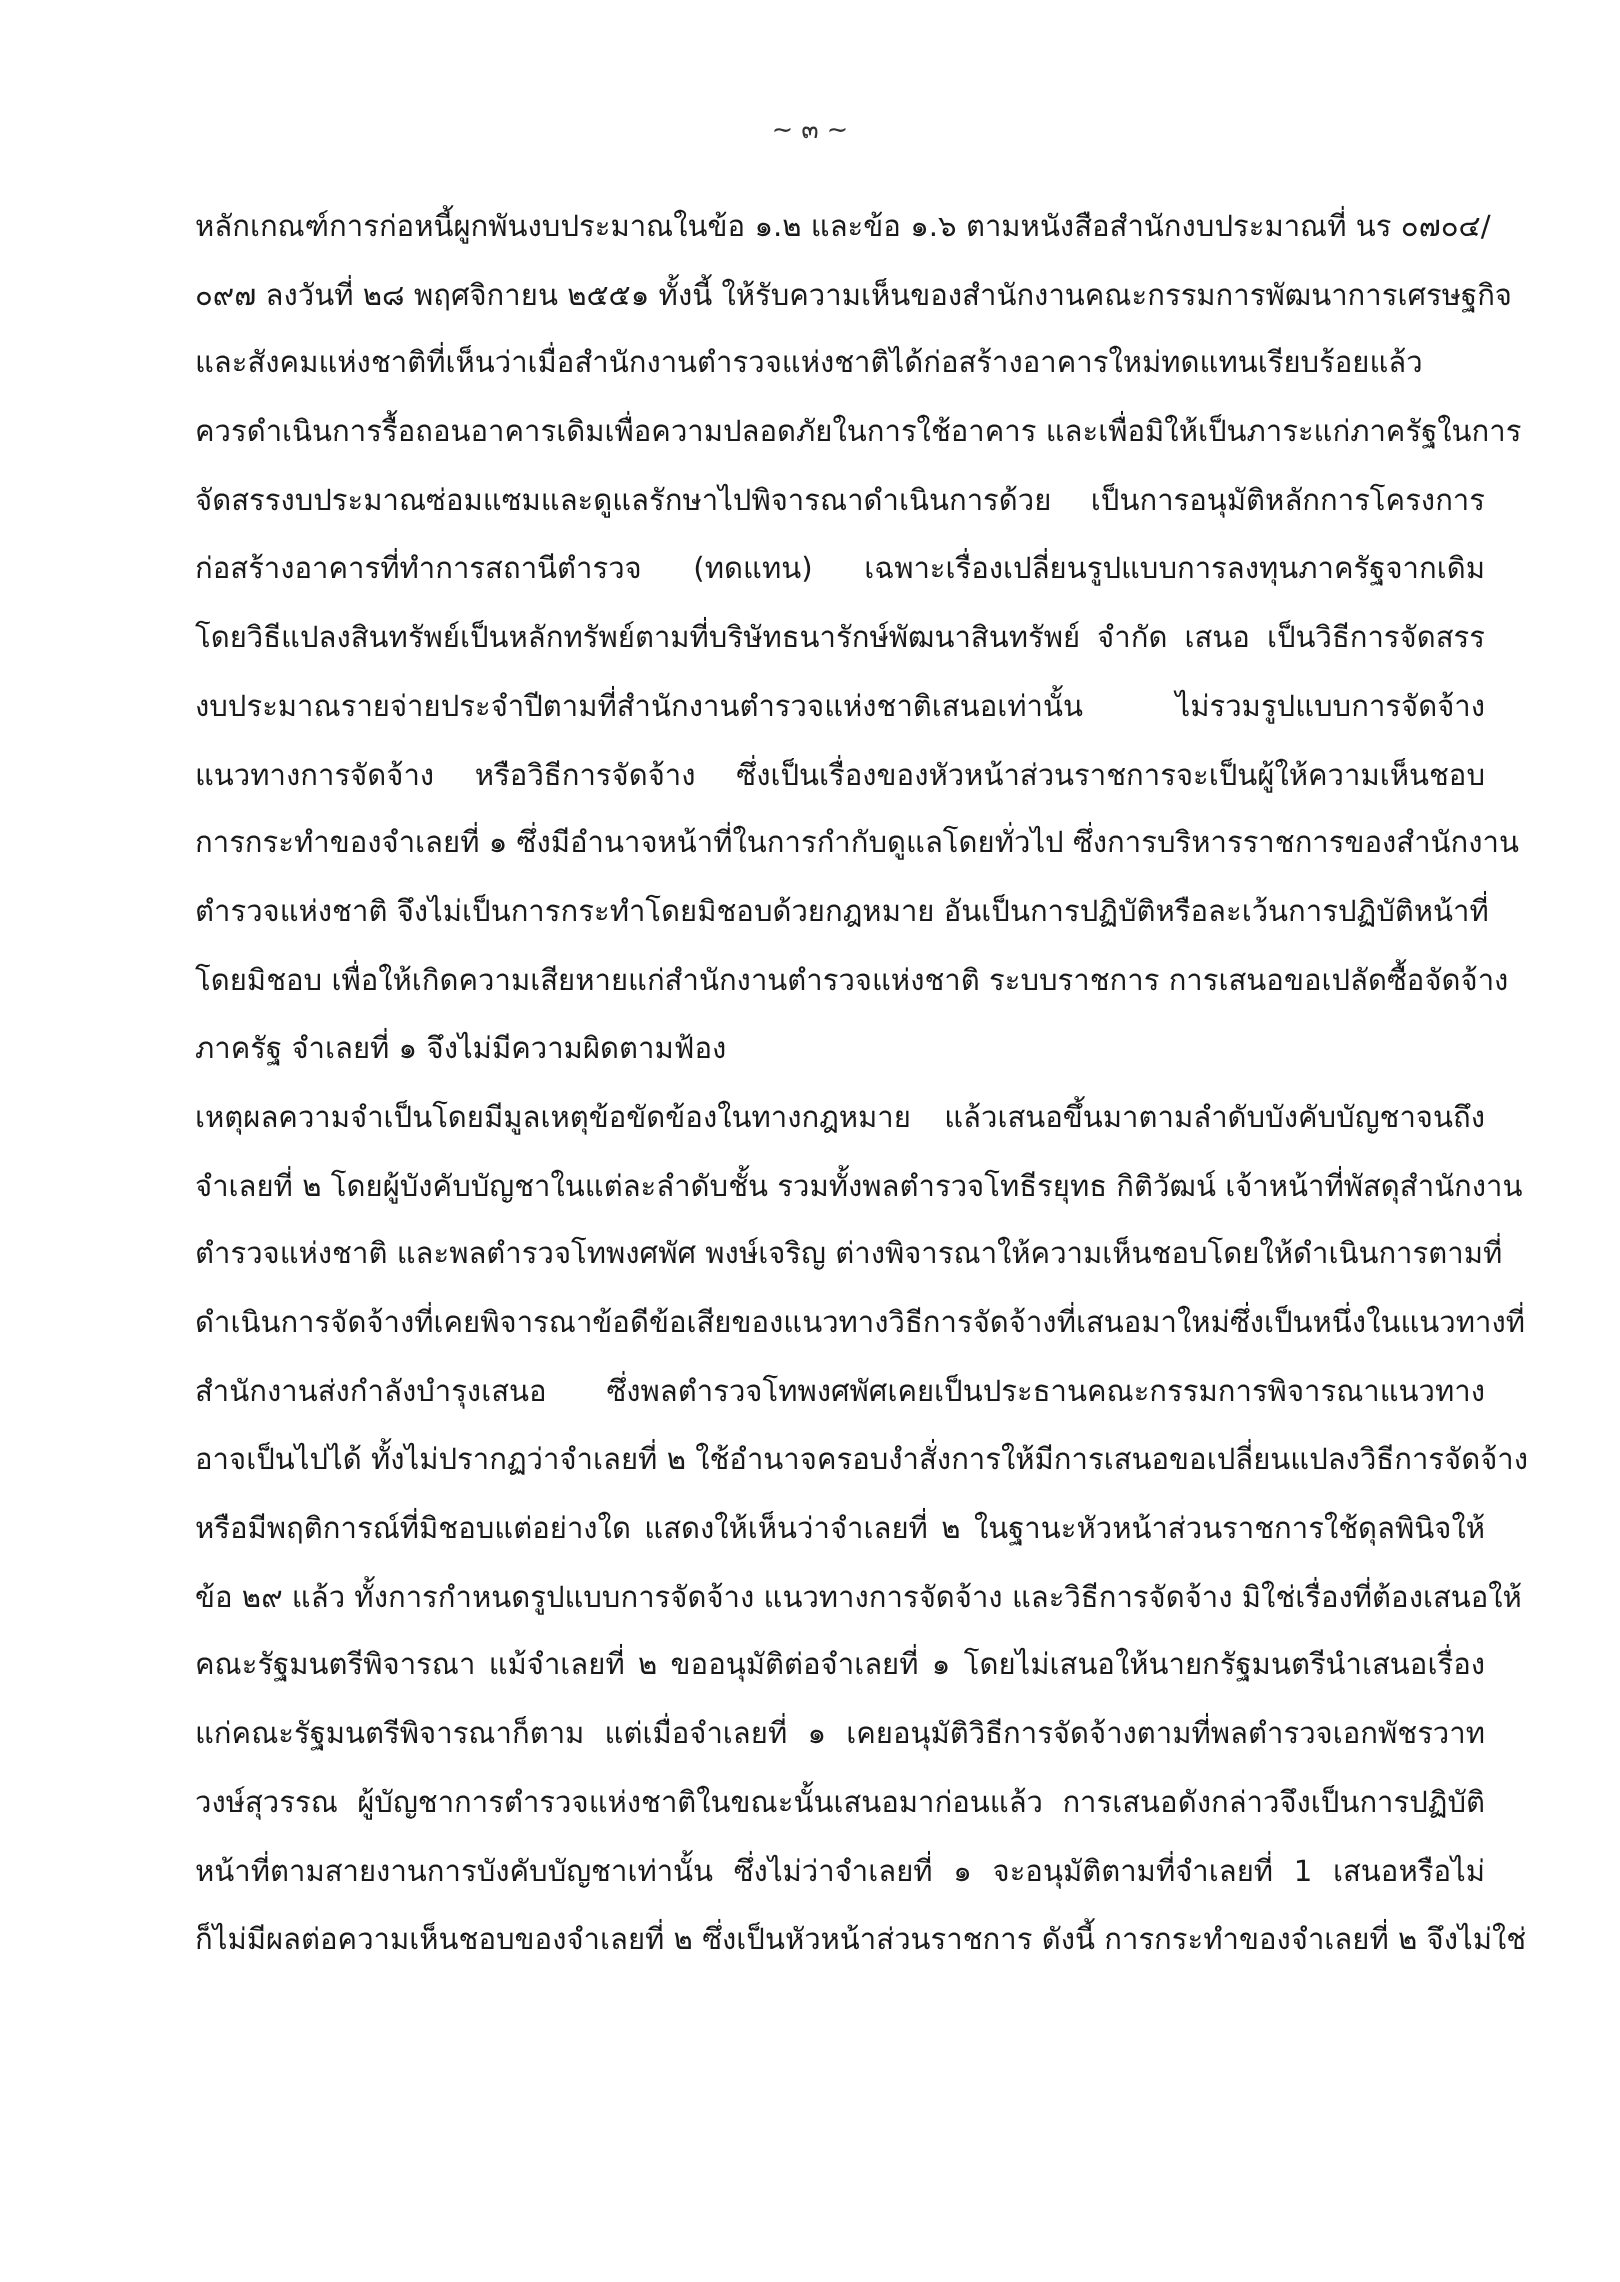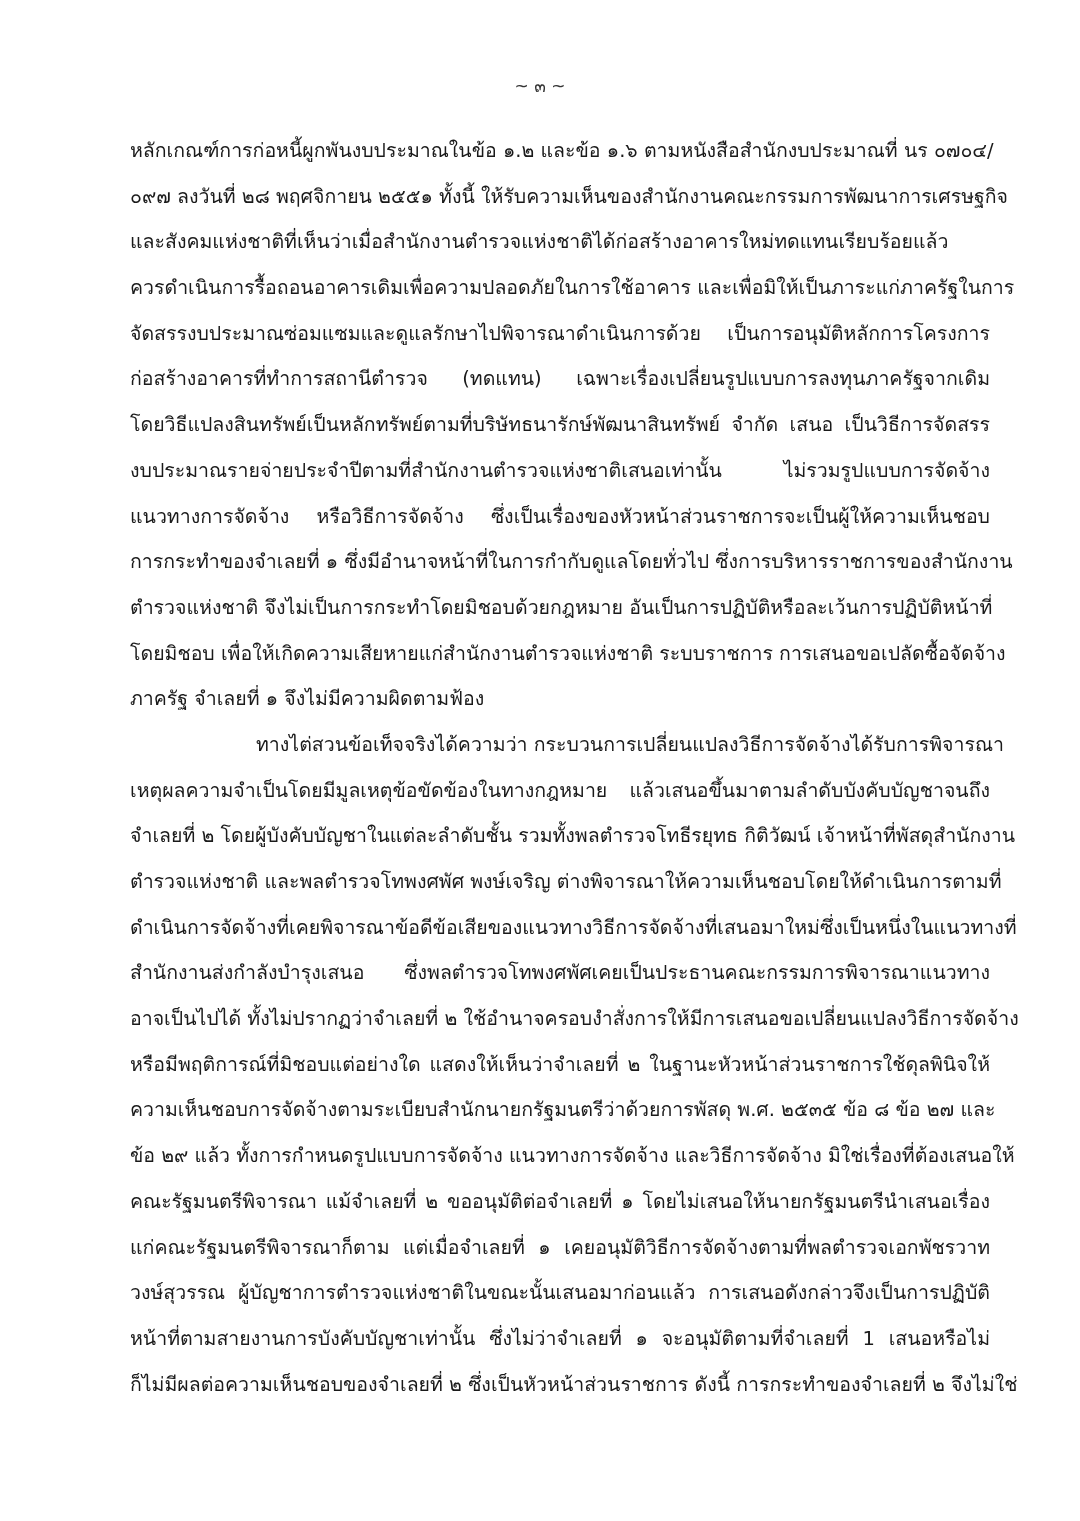--- a/index.html
+++ b/index.html
@@ -28,29 +28,27 @@
     <div class="line">ก่อสร้างอาคารที่ทำการสถานีตำรวจ (ทดแทน) เฉพาะเรื่องเปลี่ยนรูปแบบการลงทุนภาครัฐจากเดิม</div>
     <div class="line">โดยวิธีแปลงสินทรัพย์เป็นหลักทรัพย์ตามที่บริษัทธนารักษ์พัฒนาสินทรัพย์ จำกัด เสนอ เป็นวิธีการจัดสรร</div>
     <div class="line">งบประมาณรายจ่ายประจำปีตามที่สำนักงานตำรวจแห่งชาติเสนอเท่านั้น ไม่รวมรูปแบบการจัดจ้าง</div>
     <div class="line">แนวทางการจัดจ้าง หรือวิธีการจัดจ้าง ซึ่งเป็นเรื่องของหัวหน้าส่วนราชการจะเป็นผู้ให้ความเห็นชอบ</div>
     <div class="line">การกระทำของจำเลยที่ ๑ ซึ่งมีอำนาจหน้าที่ในการกำกับดูแลโดยทั่วไป ซึ่งการบริหารราชการของสำนักงาน</div>
     <div class="line">ตำรวจแห่งชาติ จึงไม่เป็นการกระทำโดยมิชอบด้วยกฎหมาย อันเป็นการปฏิบัติหรือละเว้นการปฏิบัติหน้าที่</div>
     <div class="line">โดยมิชอบ เพื่อให้เกิดความเสียหายแก่สำนักงานตำรวจแห่งชาติ ระบบราชการ การเสนอขอเปลัดซื้อจัดจ้าง</div>
     <div class="line last">ภาครัฐ จำเลยที่ ๑ จึงไม่มีความผิดตามฟ้อง</div>
   </div>
   <div>
-    <div class="line indent">ทางไต่สวนข้อเท็จจริงได้ความว่า กระบวนการเปลี่ยนแปลงวิธีการจัดจ้างได้รับการพิจารณา</div>
     <div class="line">เหตุผลความจำเป็นโดยมีมูลเหตุข้อขัดข้องในทางกฎหมาย แล้วเสนอขึ้นมาตามลำดับบังคับบัญชาจนถึง</div>
     <div class="line">จำเลยที่ ๒ โดยผู้บังคับบัญชาในแต่ละลำดับชั้น รวมทั้งพลตำรวจโทธีรยุทธ กิติวัฒน์ เจ้าหน้าที่พัสดุสำนักงาน</div>
     <div class="line">ตำรวจแห่งชาติ และพลตำรวจโทพงศพัศ พงษ์เจริญ ต่างพิจารณาให้ความเห็นชอบโดยให้ดำเนินการตามที่</div>
     <div class="line">ดำเนินการจัดจ้างที่เคยพิจารณาข้อดีข้อเสียของแนวทางวิธีการจัดจ้างที่เสนอมาใหม่ซึ่งเป็นหนึ่งในแนวทางที่</div>
     <div class="line">สำนักงานส่งกำลังบำรุงเสนอ ซึ่งพลตำรวจโทพงศพัศเคยเป็นประธานคณะกรรมการพิจารณาแนวทาง</div>
     <div class="line">อาจเป็นไปได้ ทั้งไม่ปรากฏว่าจำเลยที่ ๒ ใช้อำนาจครอบงำสั่งการให้มีการเสนอขอเปลี่ยนแปลงวิธีการจัดจ้าง</div>
     <div class="line">หรือมีพฤติการณ์ที่มิชอบแต่อย่างใด แสดงให้เห็นว่าจำเลยที่ ๒ ในฐานะหัวหน้าส่วนราชการใช้ดุลพินิจให้</div>
-    <div class="line">ความเห็นชอบการจัดจ้างตามระเบียบสำนักนายกรัฐมนตรีว่าด้วยการพัสดุ พ.ศ. ๒๕๓๕ ข้อ ๘ ข้อ ๒๗ และ</div>
     <div class="line">ข้อ ๒๙ แล้ว ทั้งการกำหนดรูปแบบการจัดจ้าง แนวทางการจัดจ้าง และวิธีการจัดจ้าง มิใช่เรื่องที่ต้องเสนอให้</div>
     <div class="line">คณะรัฐมนตรีพิจารณา แม้จำเลยที่ ๒ ขออนุมัติต่อจำเลยที่ ๑ โดยไม่เสนอให้นายกรัฐมนตรีนำเสนอเรื่อง</div>
     <div class="line">แก่คณะรัฐมนตรีพิจารณาก็ตาม แต่เมื่อจำเลยที่ ๑ เคยอนุมัติวิธีการจัดจ้างตามที่พลตำรวจเอกพัชรวาท</div>
     <div class="line">วงษ์สุวรรณ ผู้บัญชาการตำรวจแห่งชาติในขณะนั้นเสนอมาก่อนแล้ว การเสนอดังกล่าวจึงเป็นการปฏิบัติ</div>
     <div class="line">หน้าที่ตามสายงานการบังคับบัญชาเท่านั้น ซึ่งไม่ว่าจำเลยที่ ๑ จะอนุมัติตามที่จำเลยที่ 1 เสนอหรือไม่</div>
     <div class="line">ก็ไม่มีผลต่อความเห็นชอบของจำเลยที่ ๒ ซึ่งเป็นหัวหน้าส่วนราชการ ดังนี้ การกระทำของจำเลยที่ ๒ จึงไม่ใช่</div>
   </div>
 </div>
 
 </body></html>

